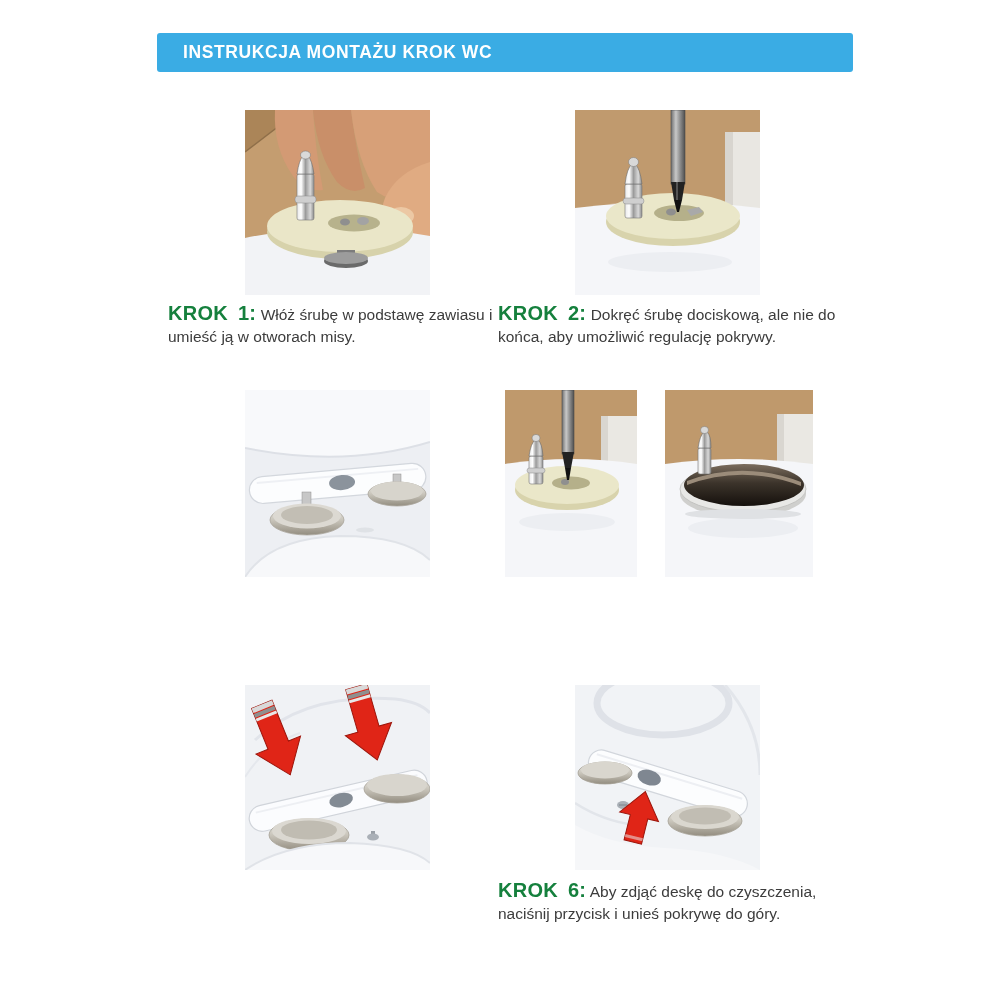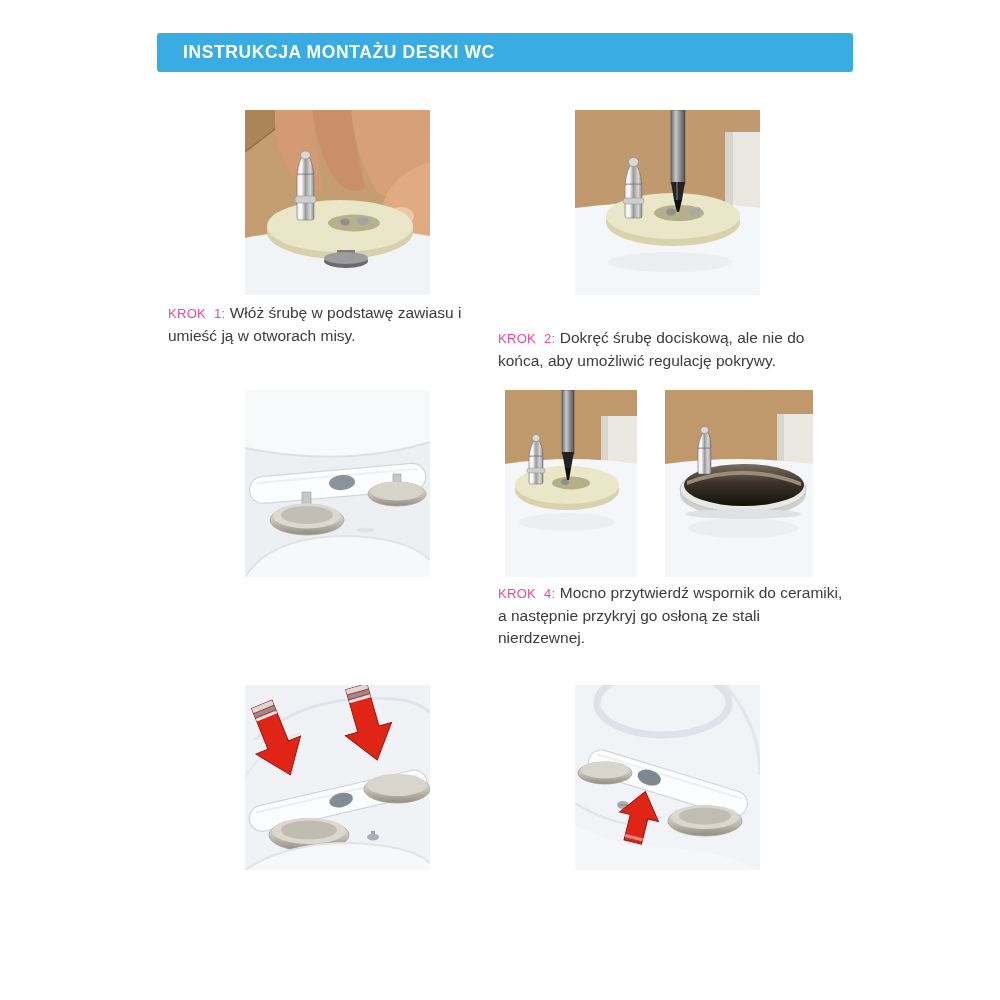--- a/index.html
+++ b/index.html
@@ -19,35 +19,35 @@
   .p2 { left:575px; top:110px; width:185px; height:185px; }
   .p3 { left:245px; top:390px; width:185px; height:187px; }
   .p4 { left:505px; top:390px; width:308px; height:187px; display:flex; gap:28px; background:transparent; }
   .p4 .panel { height:100%; }
   .p4 .panel-a { width:132px; }
   .p4 .panel-b { width:148px; }
   .p5 { left:245px; top:685px; width:185px; height:185px; }
   .p6 { left:575px; top:685px; width:185px; height:185px; }
 
   .caption { position:absolute; font-size:15.5px; line-height:22px; color:#3c3c3c; }
-  .caption .krok { color:#ec4899; font-weight:400; font-size:13px; letter-spacing:0.3px; word-spacing:4px; }
+  .caption .krok { color:#15803d; font-weight:700; font-size:20px; letter-spacing:0.3px; word-spacing:4px; }
   .c1 { left:168px; top:302px; width:332px; }
-  .c2 { left:498px; top:302px; width:350px;margin-top:25px; }
+  .c2 { left:498px; top:302px; width:350px; }
   .c3 { left:168px; top:582px; width:332px; }
   .c4 { left:498px; top:582px; width:350px; }
   .c5 { left:168px; top:879px; width:342px; }
   .c6 { left:498px; top:879px; width:350px; }
 </style>
 </head>
 <body>
 
 <div class="page">
 
   <div class="banner">
-    <span class="title">INSTRUKCJA MONTAŻU DESKI WC</span>
+    <span class="title">INSTRUKCJA MONTAŻU KROK WC</span>
   </div>
 
   <div class="photo p1">
     <svg viewBox="0 0 185 185">
       <defs>
         <linearGradient id="g1c" x1="0" y1="0" x2="1" y2="0">
           <stop offset="0" stop-color="#e9e9e9"></stop>
             <stop offset="0.25" stop-color="#fdfdfd"></stop>
           <stop offset="0.5" stop-color="#9b9b9b"></stop>
             <stop offset="0.78" stop-color="#d9d9d9"></stop>
@@ -326,17 +326,17 @@
         <rect x="-9" y="28" width="18" height="3" fill="#e8e8e8" opacity="0.55"></rect>
       </g>
     </svg>
   </div>
 
   <p class="caption c1"><span class="krok">KROK 1:</span> <span>Włóż śrubę w podstawę zawiasu i umieść ją w otworach misy.</span></p>
 
   <p class="caption c2"><span class="krok">KROK 2:</span> <span>Dokręć śrubę dociskową, ale nie do końca, aby umożliwić regulację pokrywy.</span></p>
 
 
-  <p class="caption c4"><span class="krok">KROK 4:</span> <span>Mocno przytwierdź wspornik do ceramiki, a następnie przykryj go osłoną ze stali nierdzewnej.</span></p>
-
-
+
+
+  <p class="caption c6"><span class="krok">KROK 6:</span> <span>Aby zdjąć deskę do czyszczenia, naciśnij przycisk i unieś pokrywę do góry.</span></p>
 
 </div>
 
 </body></html>

